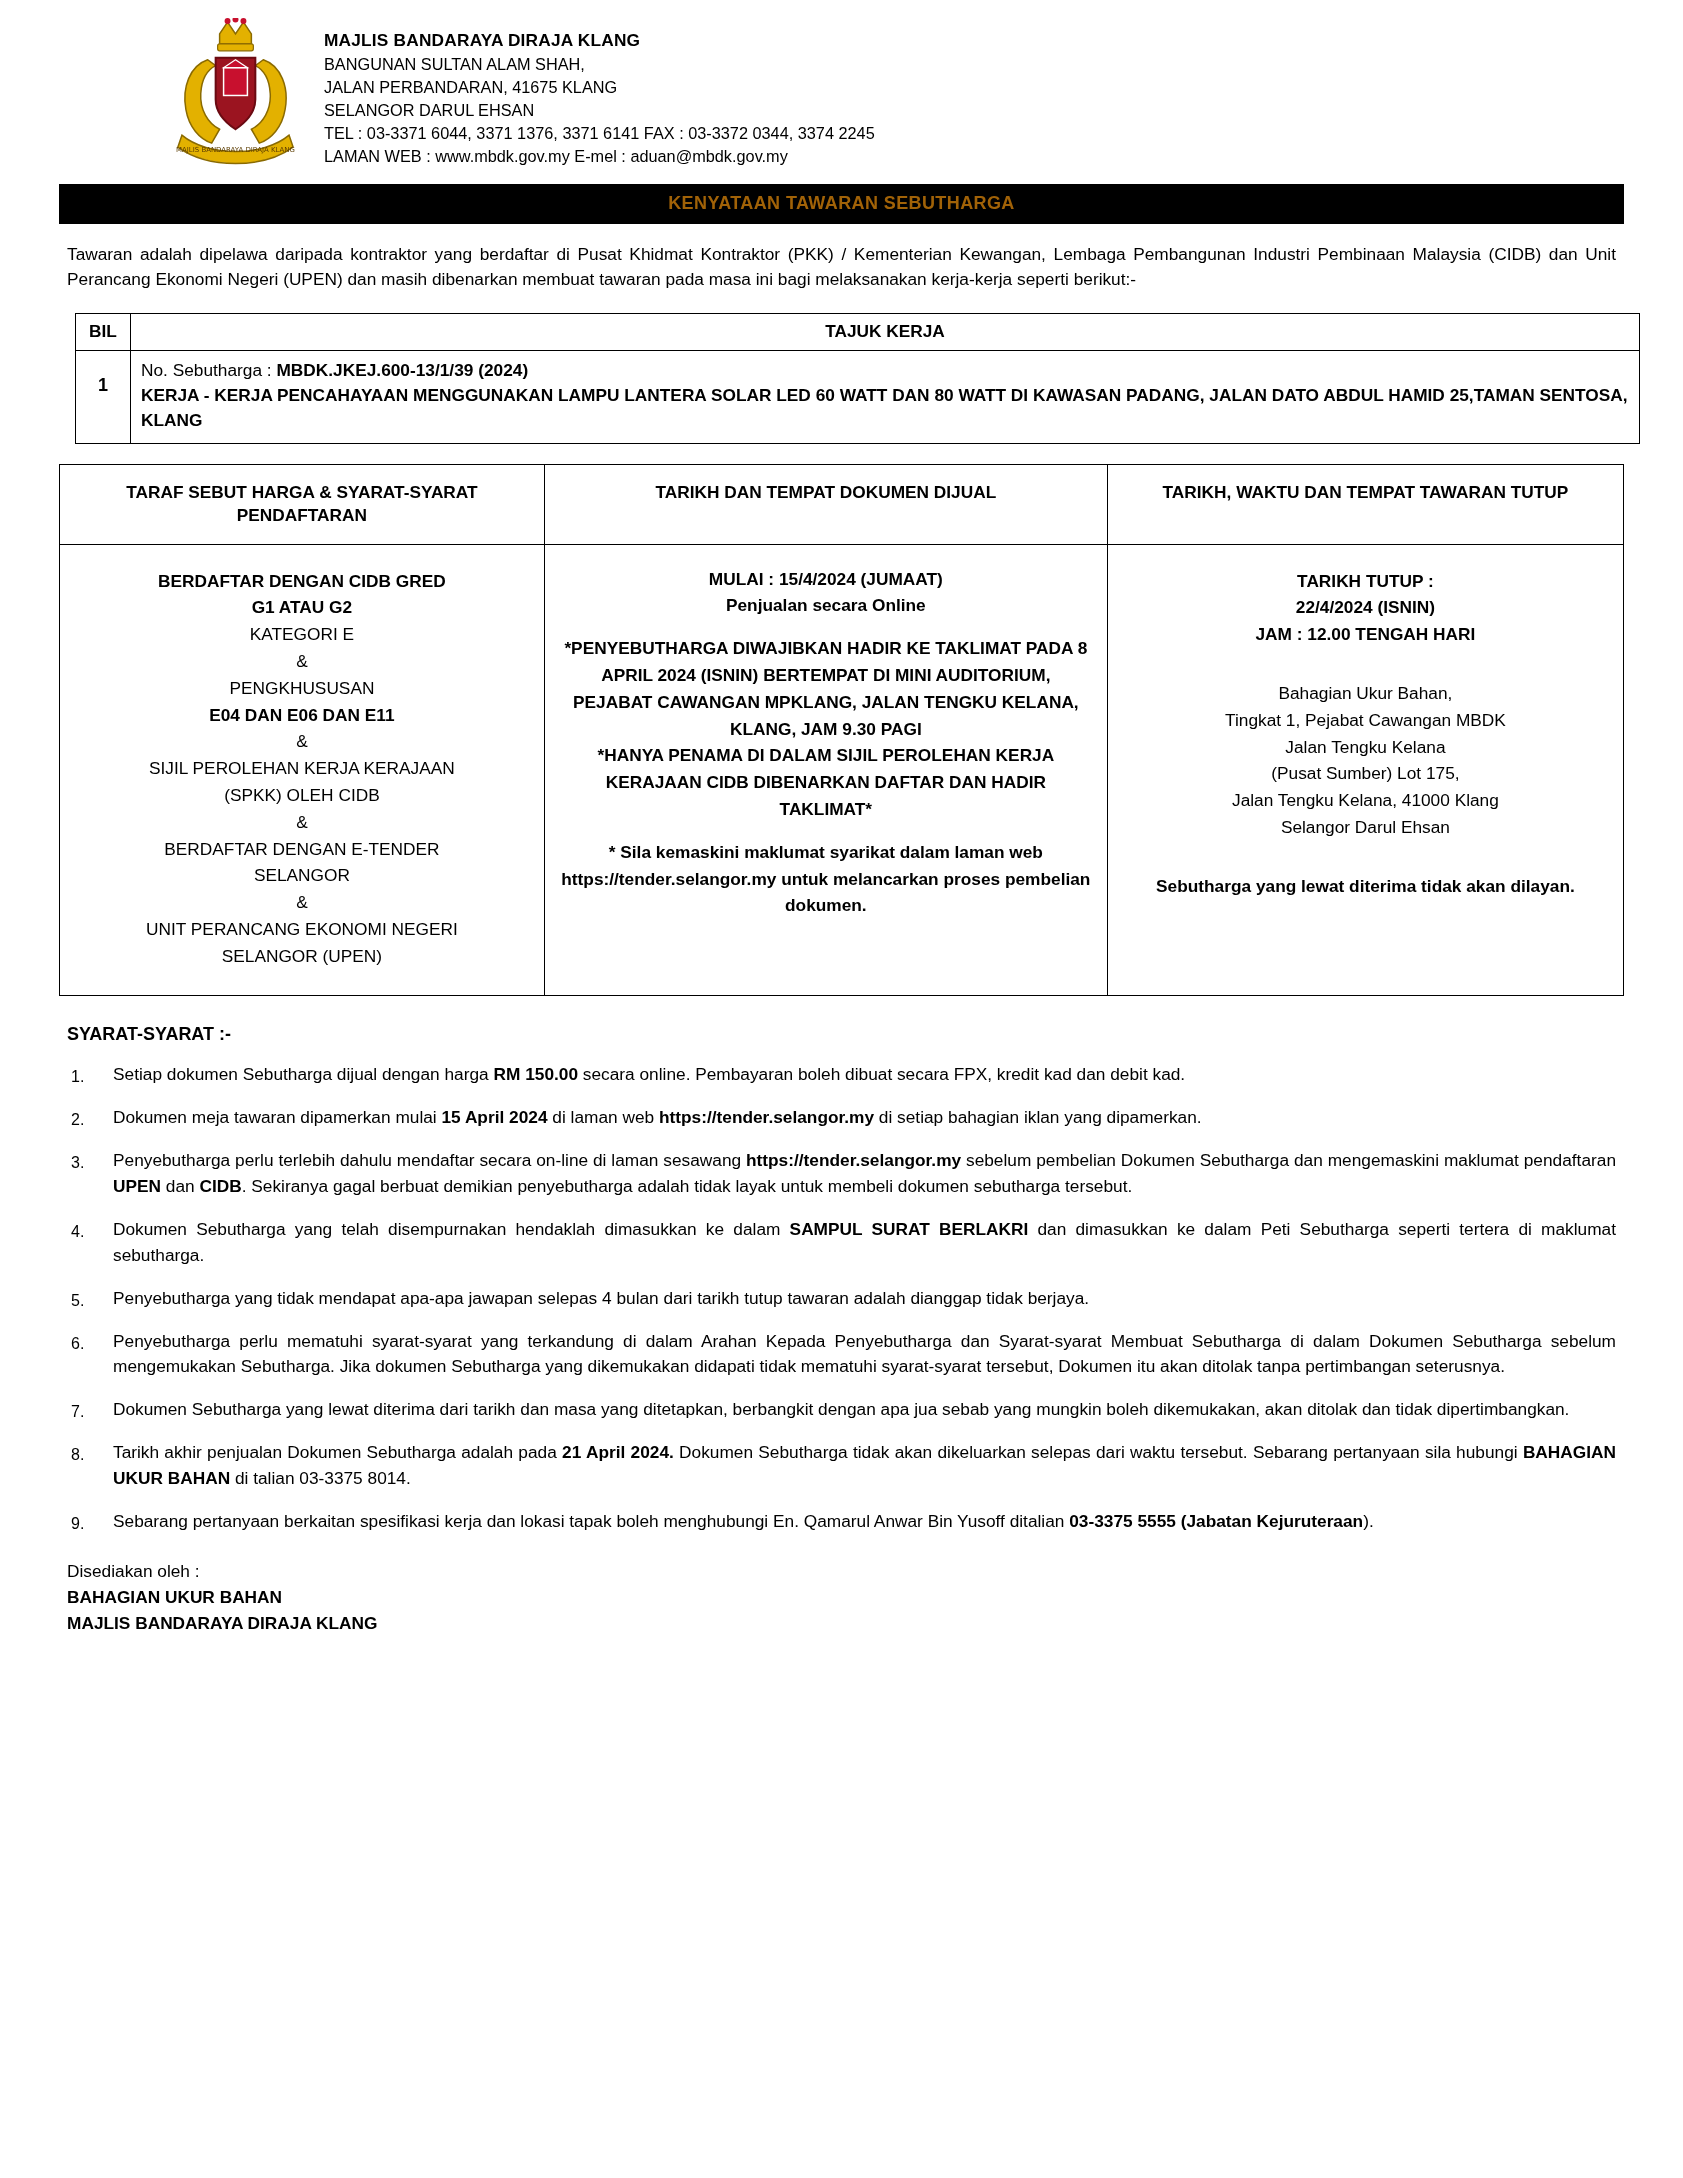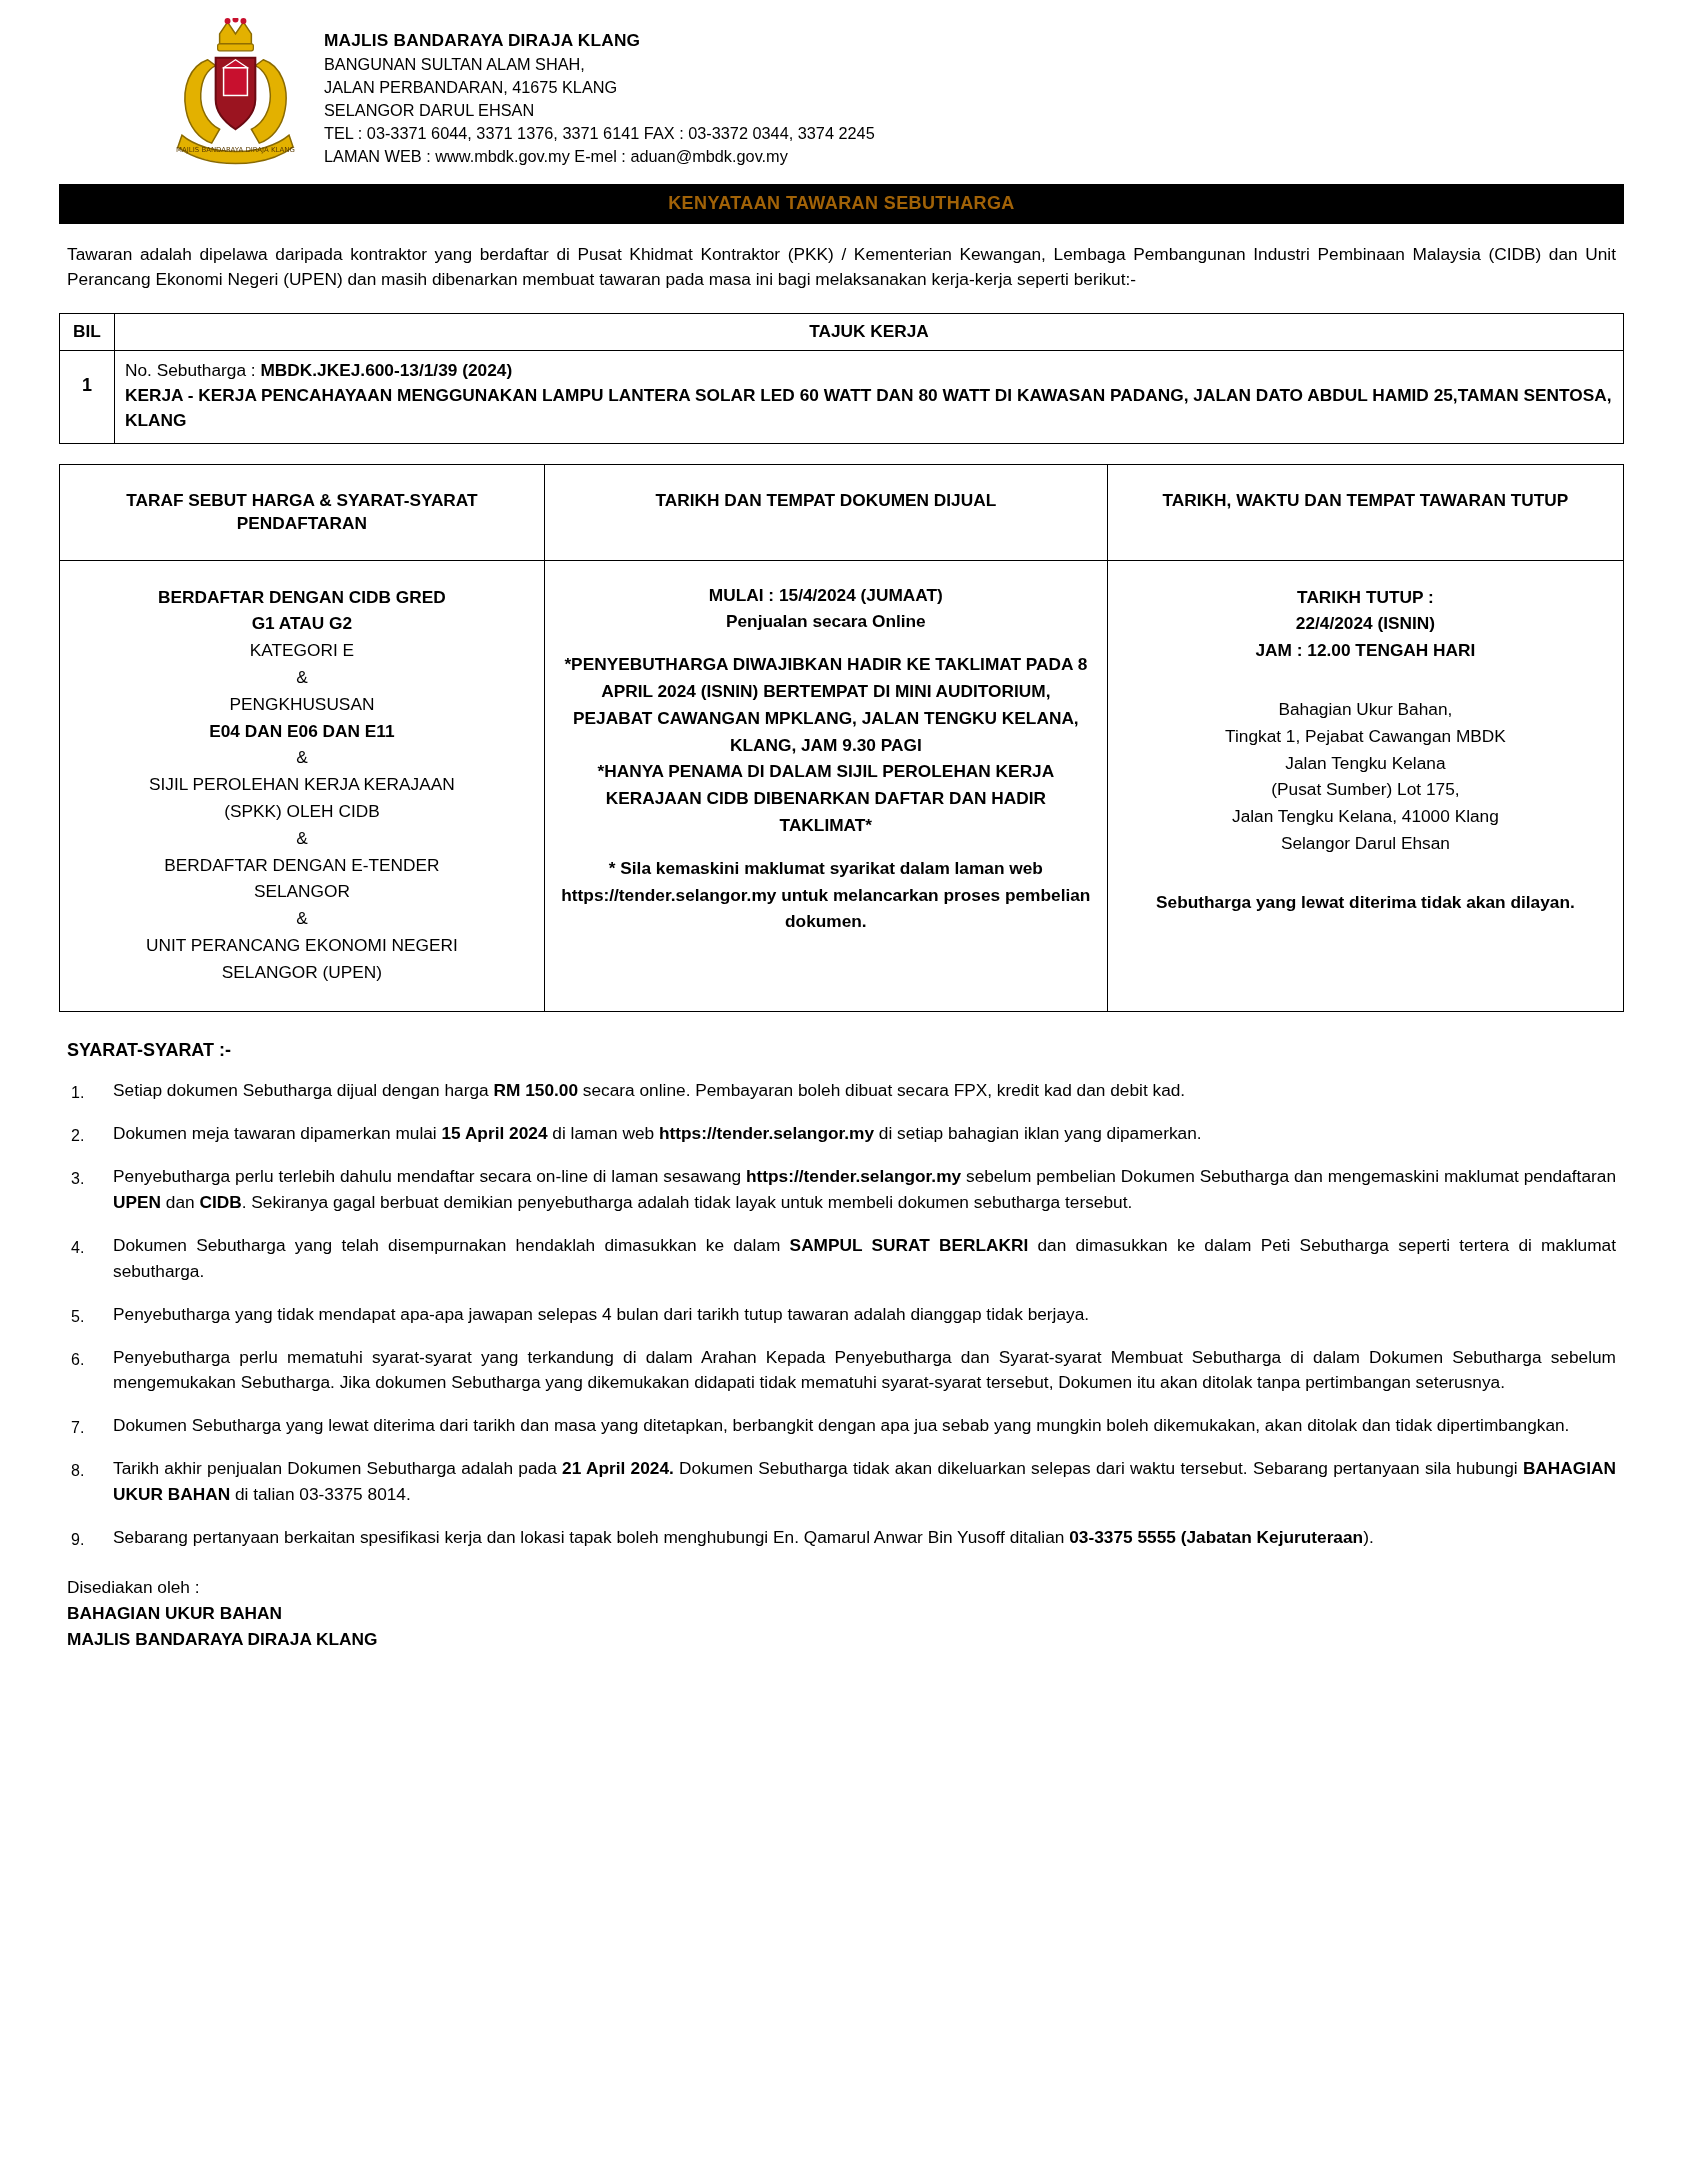--- a/index.html
+++ b/index.html
@@ -65,20 +65,21 @@
     font-size: 17.3px;
     line-height: 1.5;
     margin: 0 8px 20px 8px;
   }
 
   
   table.tbl {
     border-collapse: collapse;
     width: 100%;
     margin-bottom: 20px;
+    margin-left: 16px;
   }
   table.tbl td, table.tbl th {
     border: 1.5px solid #000;
     vertical-align: top;
   }
   .th-cell {
     text-align: center;
     font-weight: bold;
     font-size: 17.3px;
     padding: 6px 4px;
@@ -107,21 +108,21 @@
     table-layout: fixed;
   }
   table.tri td, table.tri th {
     border: 1.5px solid #000;
     vertical-align: top;
   }
   table.tri th {
     text-align: center;
     font-weight: bold;
     font-size: 17.3px;
-    padding: 24px 10px;
+    padding: 16px 10px;
   }
   .col1 { width: 31%; }
   .col2 { width: 36%; }
   .col3 { width: 33%; margin-top: 19px; }
   .cell-body {
     padding: 22px 14px 24px 14px;
     text-align: center;
     font-size: 17.3px;
     line-height: 1.55;
   }

